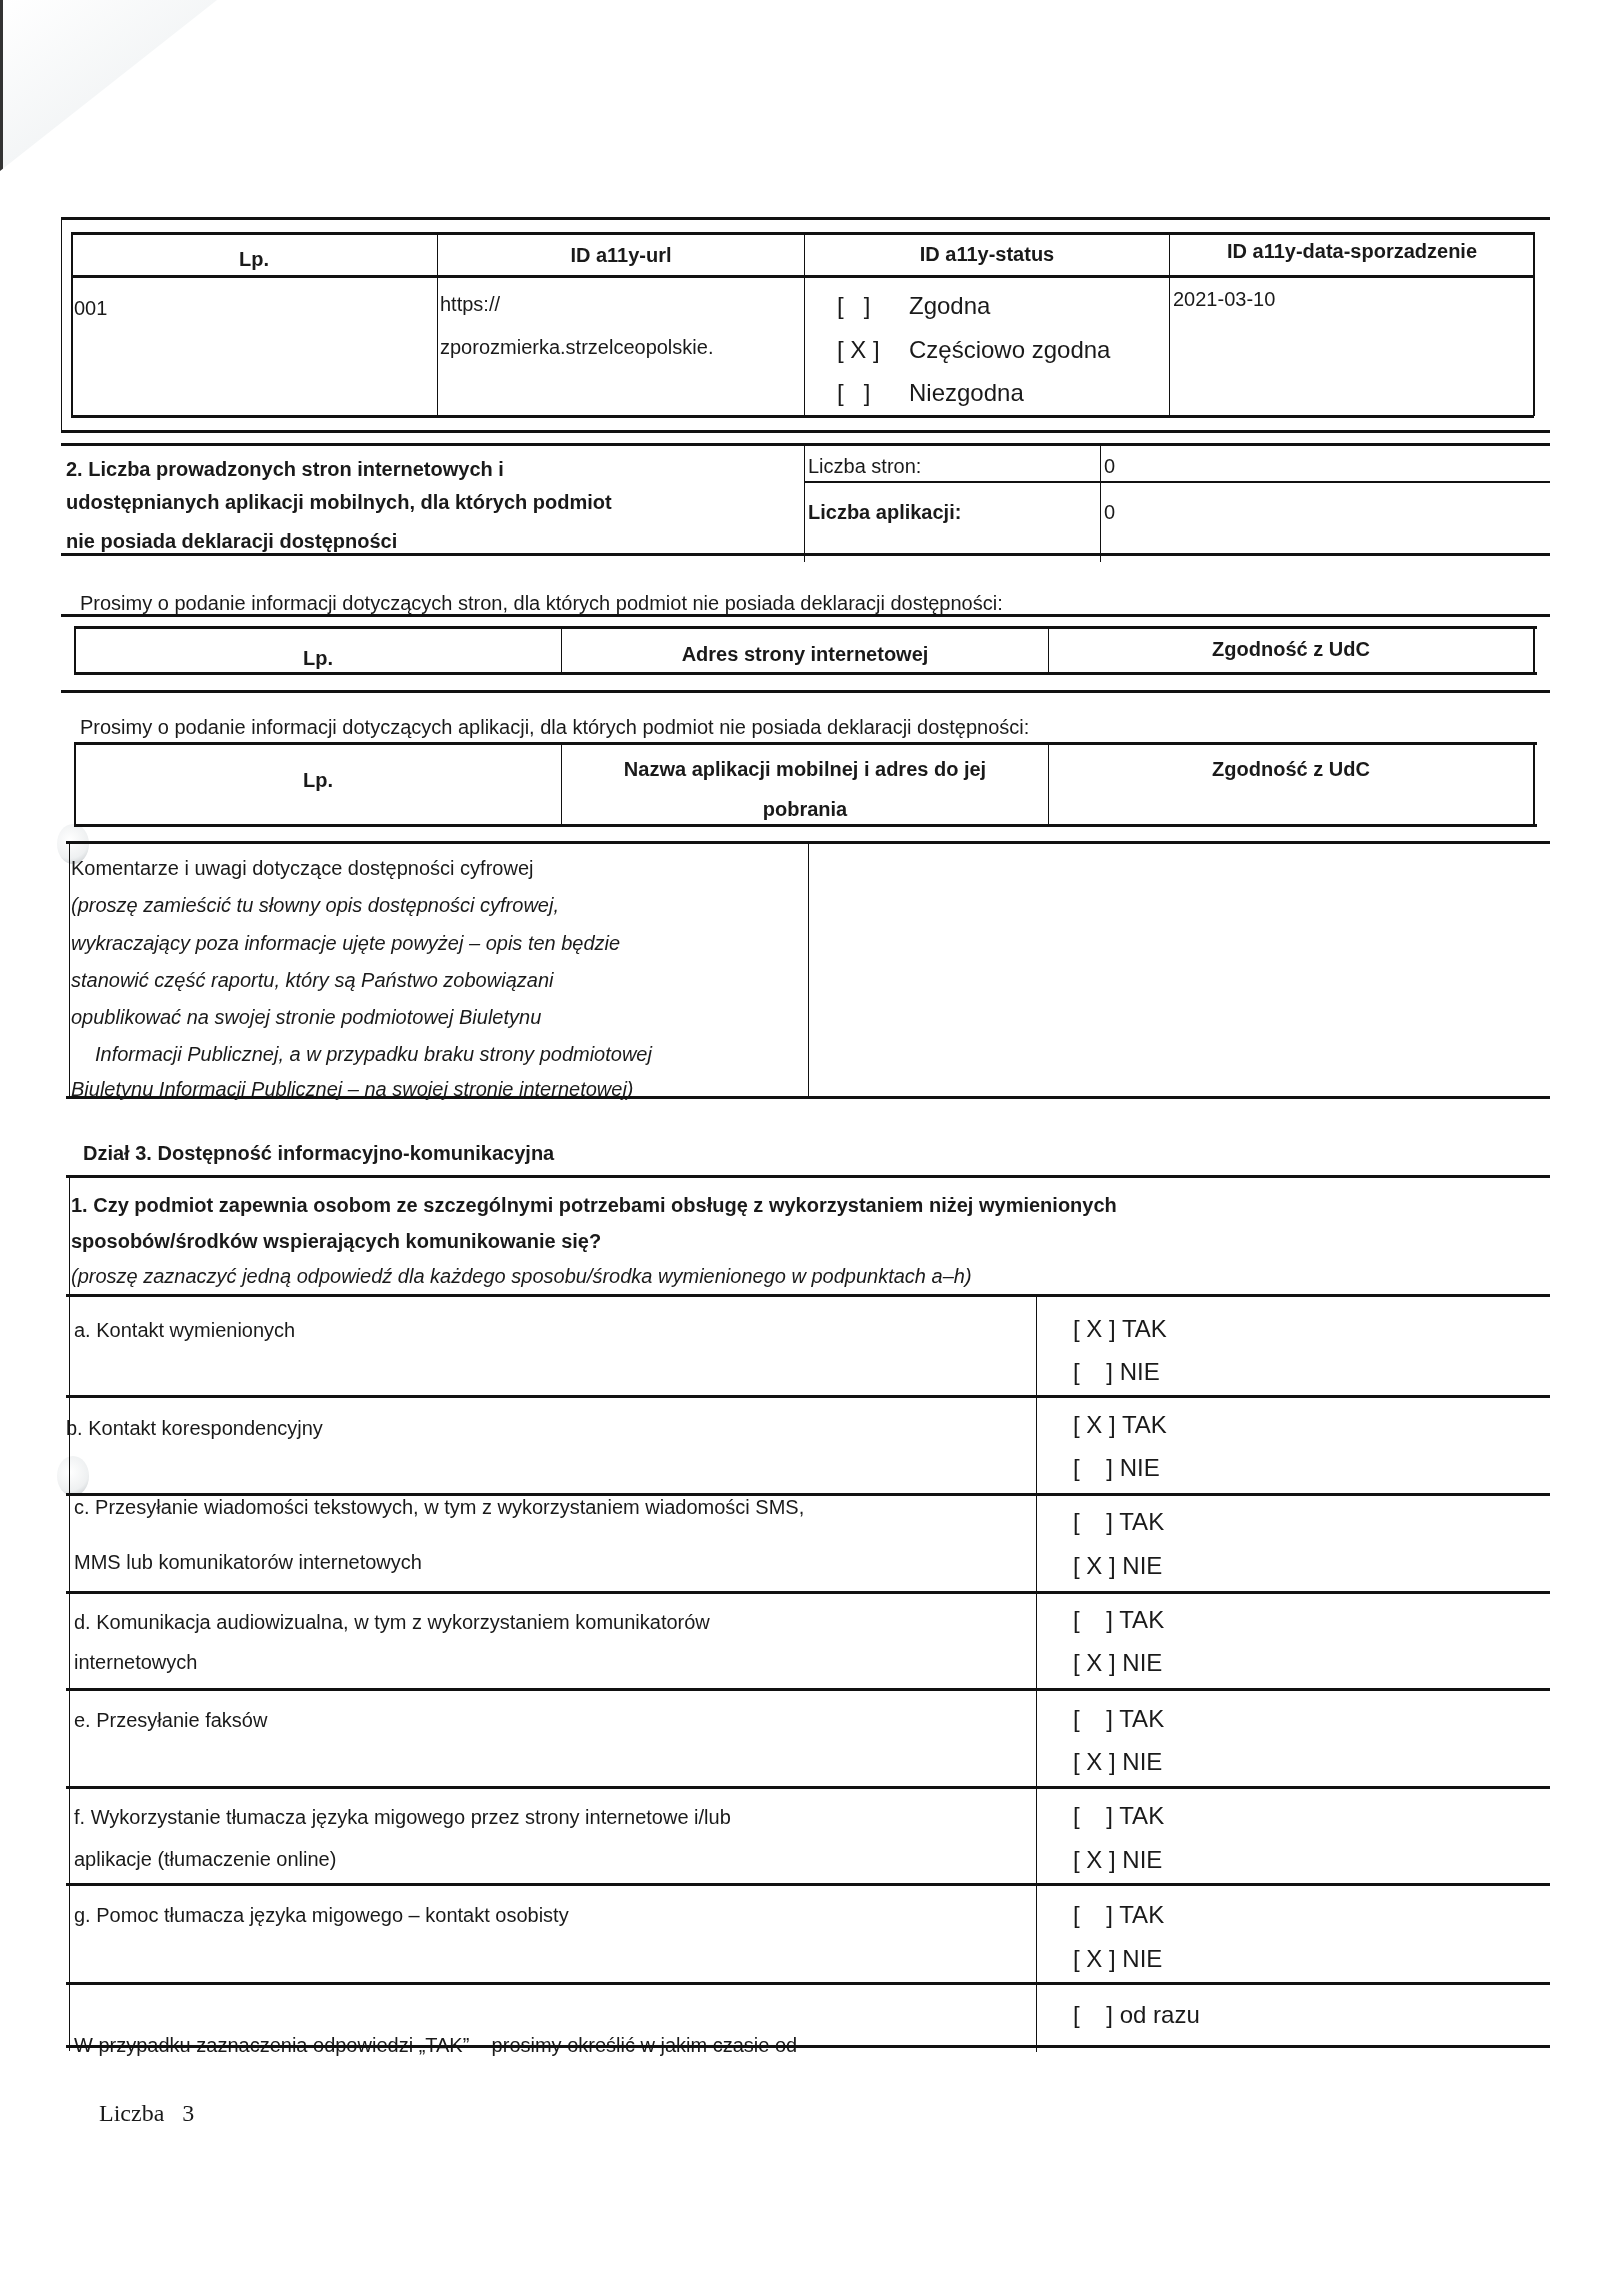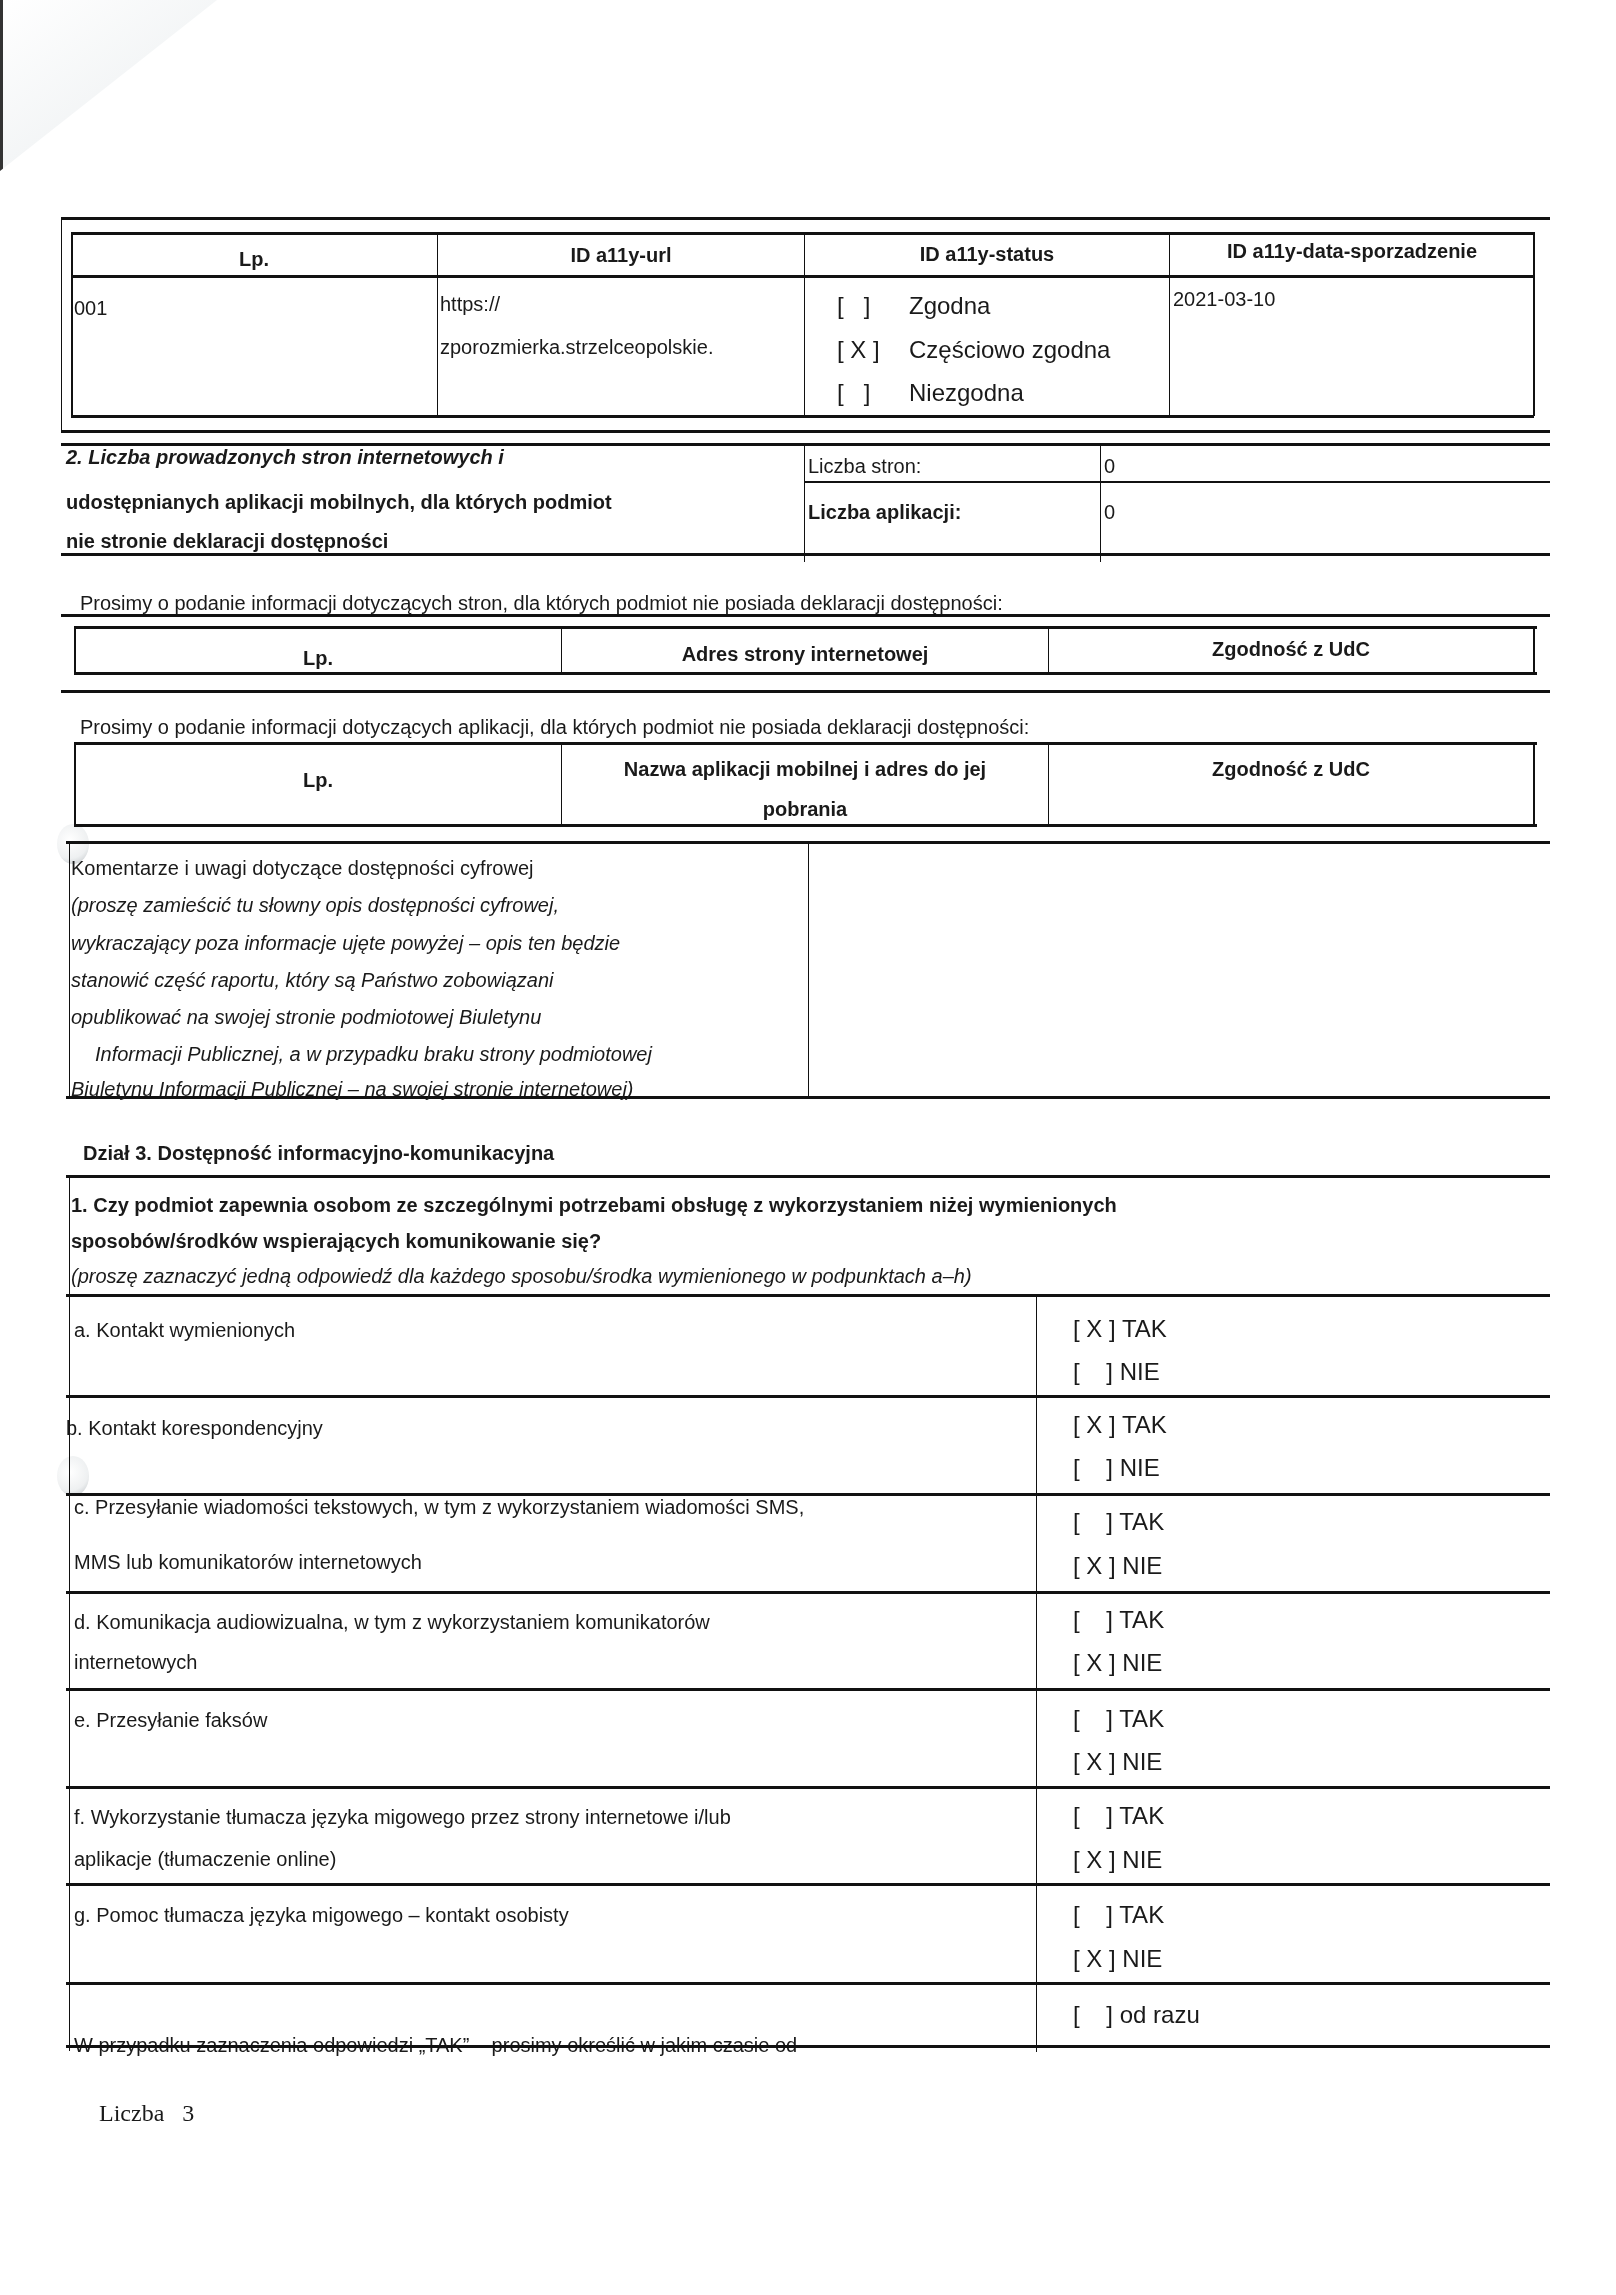--- a/index.html
+++ b/index.html
@@ -76,23 +76,23 @@
   <div class="t" style="left:1173px; top:285px;">2021-03-10</div>
 </div>
 
 <div>
   <div class="hl" style="left:61px; top:443px; width:1489px;"></div>
   <div class="vl thin" style="left:804px; top:443px; height:119px;"></div>
   <div class="vl thin" style="left:1100px; top:443px; height:119px;"></div>
   <div class="hl thin" style="left:804px; top:481px; width:746px;"></div>
   <div class="hl" style="left:61px; top:553px; width:1489px;"></div>
 
-  <div class="t b" style="left:66px; top:443px;font-style:italic;">2. Liczba prowadzonych stron internetowych i</div>
+  <div class="t b" style="left:66px; top:455px;">2. Liczba prowadzonych stron internetowych i</div>
   <div class="t b" style="left:66px; top:488px;">udostępnianych aplikacji mobilnych, dla których podmiot</div>
-  <div class="t b" style="left:66px; top:527px;">nie stronie deklaracji dostępności</div>
+  <div class="t b" style="left:66px; top:527px;">nie posiada deklaracji dostępności</div>
 
   <div class="t" style="left:808px; top:452px;">Liczba stron:</div>
   <div class="t" style="left:1104px; top:452px;">0</div>
   <div class="t" style="left:808px; top:498px;font-weight:bold;">Liczba aplikacji:</div>
   <div class="t" style="left:1104px; top:498px;">0</div>
 </div>
 
 <div>
   <div class="t" style="left:80px; top:589px;">Prosimy o podanie informacji dotyczących stron, dla których podmiot nie posiada deklaracji dostępności:</div>
   <div class="hl" style="left:61px; top:614px; width:1489px;"></div>

